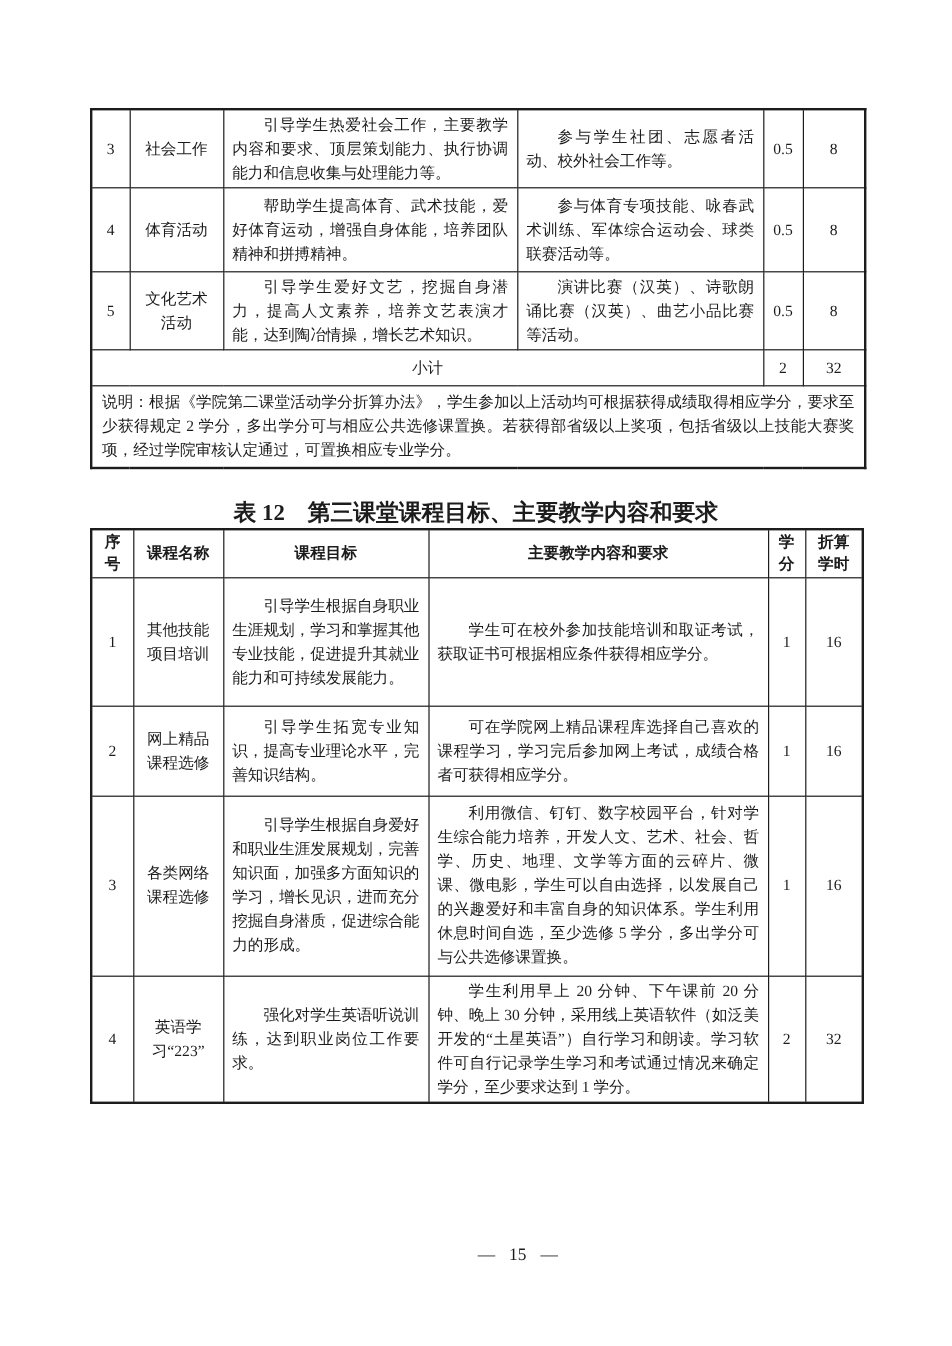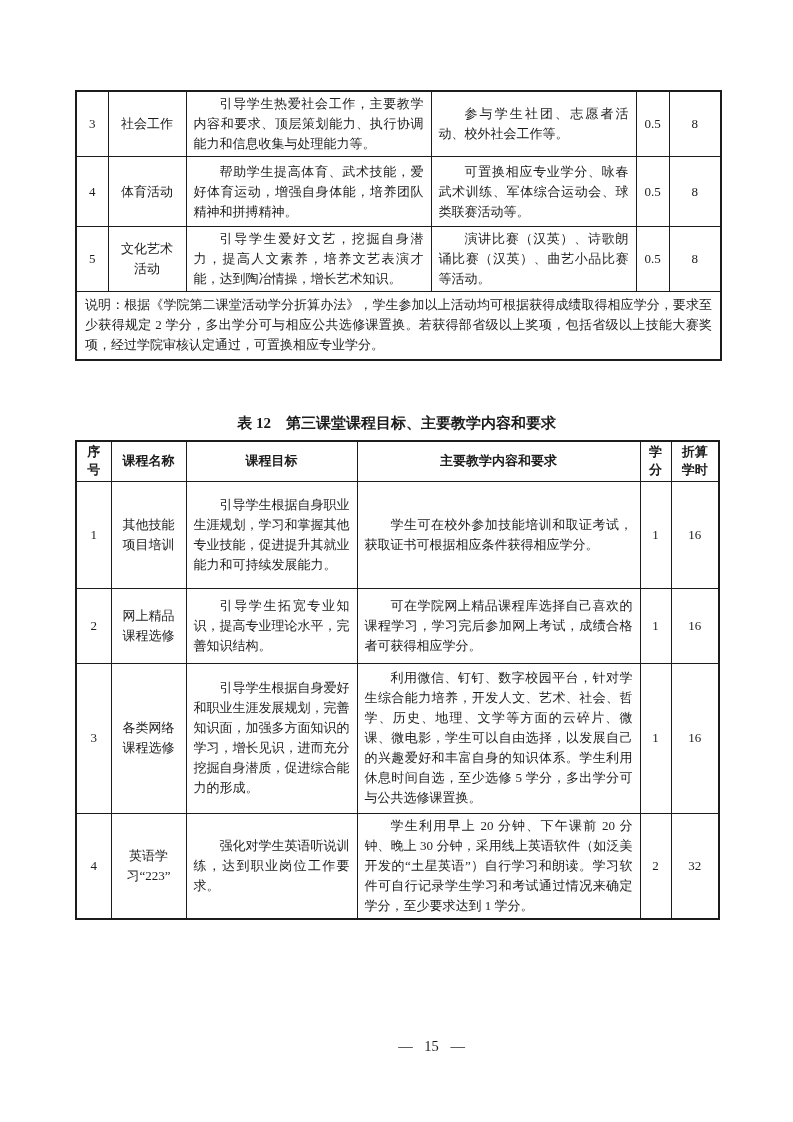--- a/index.html
+++ b/index.html
@@ -40,21 +40,21 @@
     text-align: center;
     line-height: 18px;
   }
 
   .table2-title {
     position: absolute;
     top: 414px; left: 0;
     width: 793px;
     text-align: center;
     font-weight: bold;
-    font-size: 15px;
+    font-size: 19px;
   }
   .page-footer {
     position: absolute;
     top: 1038px; left: 0;
     width: 793px;
     text-align: center;
     font-size: 14.5px;
     word-spacing: 8px;
     padding-left: 35px;
   }
@@ -84,36 +84,41 @@
       <td class="c-num">0.5</td>
       <td class="c-num">8</td>
     </tr>
     <tr style="height:70px">
       <td class="c-num">4</td>
       <td class="c-center">体育活动</td>
       <td class="c-just">
           <p class="para">帮助学生提高体育、武术技能，爱好体育运动，增强自身体能，培养团队精神和拼搏精神。</p>
         </td>
       <td class="c-just">
-          <p class="para">可置换相应专业学分、咏春武术训练、军体综合运动会、球类联赛活动等。</p>
+          <p class="para">参与体育专项技能、咏春武术训练、军体综合运动会、球类联赛活动等。</p>
         </td>
       <td class="c-num">0.5</td>
       <td class="c-num">8</td>
     </tr>
     <tr style="height:64px">
       <td class="c-num">5</td>
       <td class="c-center">文化艺术活动</td>
       <td class="c-just">
           <p class="para">引导学生爱好文艺，挖掘自身潜力，提高人文素养，培养文艺表演才能，达到陶冶情操，增长艺术知识。</p>
         </td>
       <td class="c-just">
           <p class="para">演讲比赛（汉英）、诗歌朗诵比赛（汉英）、曲艺小品比赛等活动。</p>
         </td>
       <td class="c-num">0.5</td>
       <td class="c-num">8</td>
+    </tr>
+    <tr style="height:30px">
+      <td class="c-center" colspan="4">小计</td>
+      <td class="c-num">2</td>
+      <td class="c-num">32</td>
     </tr>
     <tr style="height:68px">
       <td class="note-cell" colspan="6">说明：根据《学院第二课堂活动学分折算办法》，学生参加以上活动均可根据获得成绩取得相应学分，要求至少获得规定 2 学分，多出学分可与相应公共选修课置换。若获得部省级以上奖项，包括省级以上技能大赛奖项，经过学院审核认定通过，可置换相应专业学分。</td>
     </tr>
   </tbody>
 </table>
 
 <div class="table2-title">表 12　第三课堂课程目标、主要教学内容和要求</div>
 
 <table class="doc-table t2">

